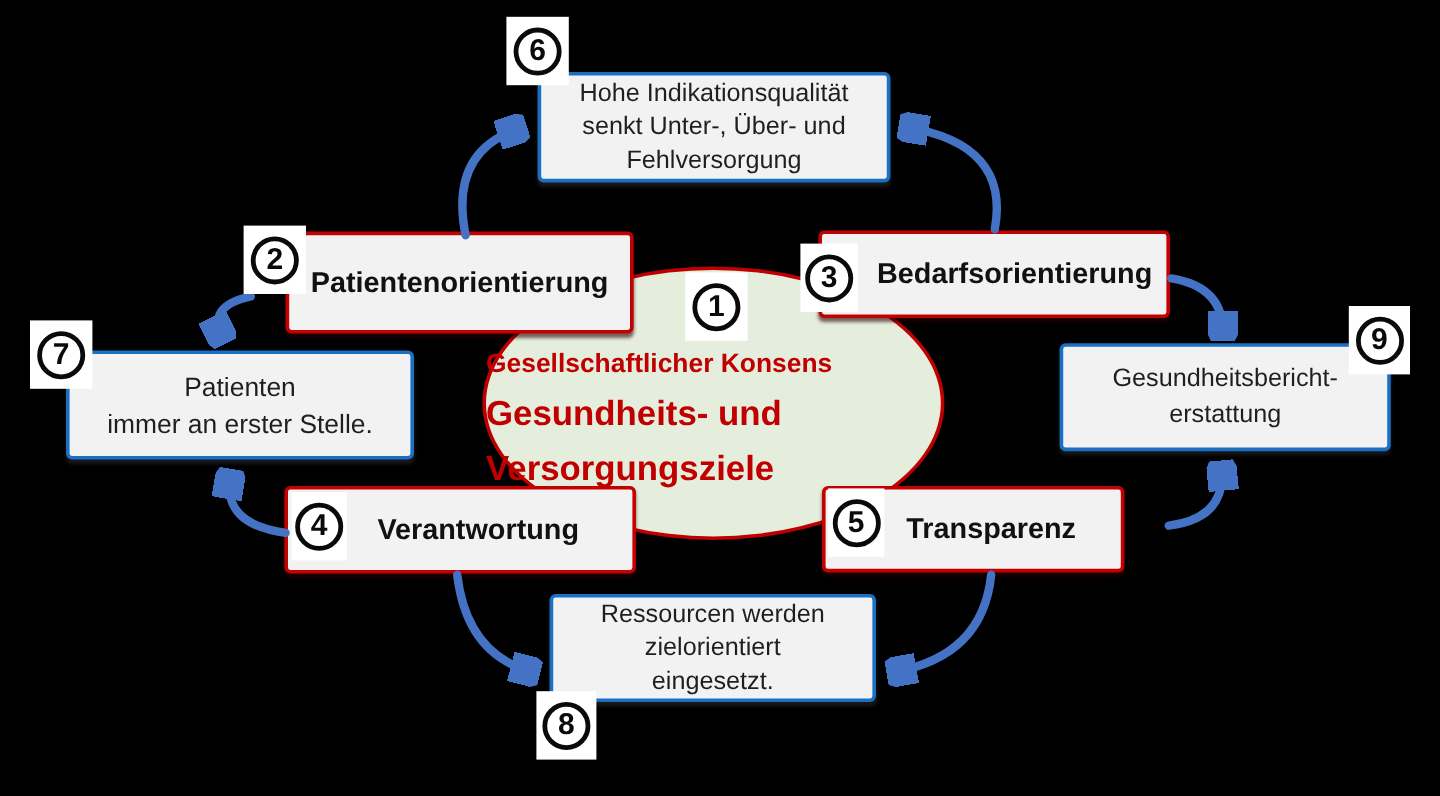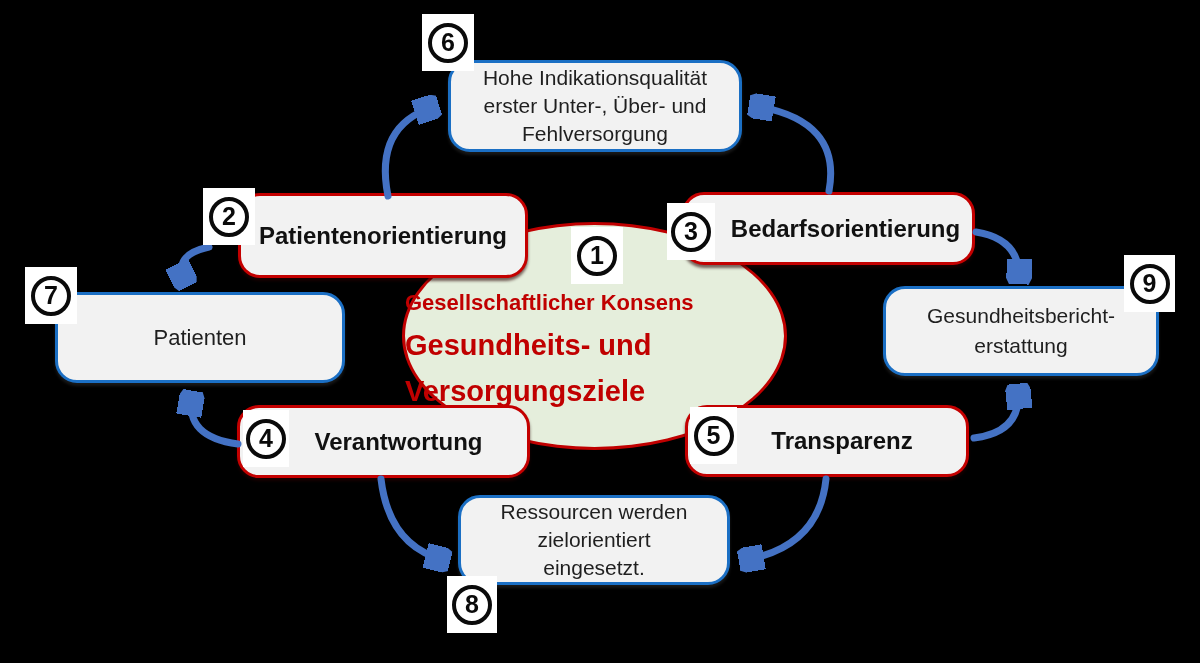--- a/index.html
+++ b/index.html
@@ -12,32 +12,32 @@
     position:absolute;left:402px;top:222px;width:385px;height:228px;
     background:#e5eedc;border:3px solid #c00000;border-radius:50%;
     z-index:1;box-sizing:border-box;
     display:flex;flex-direction:column;align-items:flex-start;justify-content:center;
     text-align:center;padding-top:26px;
   }
   .ellipse .subtitle{color:#c00000;font-size:22px;font-weight:600;line-height:26px;}
   .ellipse .title-line{color:#c00000;font-size:29px;font-weight:700;line-height:34px;margin-top:12px;}
   
   .box{
-    position:absolute;background:#f2f2f2;border-radius:22px;box-sizing:border-box;
+    position:absolute;background:#f2f2f2;border-radius:5px;box-sizing:border-box;
     display:flex;flex-direction:column;align-items:center;justify-content:center;
     text-align:center;z-index:3;
   }
   .box.red{border:3px solid #c40000;box-shadow:0 3px 3px rgba(40,0,0,.6);}
   .box.blue{border:3px solid #1b6fc4;box-shadow:0 3px 3px rgba(40,40,40,.6);}
   .box .line{color:#1f1f1f;font-size:21px;line-height:28px;font-weight:400;}
   .box .label{color:#111;font-size:24px;font-weight:700;}
   #box2{left:238px;top:193px;width:290px;height:85px;}
   #box3{left:682px;top:192px;width:293px;height:73px;padding-left:34px;}
   #box4{left:237px;top:405px;width:293px;height:73px;padding-left:30px;}
-  #box5{left:685px;top:405px;width:284px;height:72px;padding-left:30px;}
+  #box5{left:685px;top:405px;width:252px;height:72px;padding-left:30px;}
   #box6{left:448px;top:60px;width:294px;height:92px;}
   #box7{left:55px;top:292px;width:290px;height:91px;}
   #box7 .line{font-size:22px;line-height:31px;}
   #box8{left:458px;top:495px;width:272px;height:90px;}
   #box9{left:883px;top:286px;width:276px;height:90px;}
   #box9 .line{line-height:30px;text-align:right;}
   
   .chip{
     position:absolute;width:52px;height:57px;background:#fff;z-index:6;
     display:flex;align-items:center;justify-content:center;
@@ -95,25 +95,26 @@
   </div>
   <div id="box3" class="box red">
     <div class="label">Bedarfsorientierung</div>
   </div>
   <div id="box5" class="box red">
     <div class="label">Transparenz</div>
   </div>
 
   <div id="box6" class="box blue">
     <div class="line">Hohe Indikationsqualität</div>
-    <div class="line">erster Unter-, Über- und</div>
+    <div class="line">senkt Unter-, Über- und</div>
     <div class="line">Fehlversorgung</div>
   </div>
   <div id="box7" class="box blue">
     <div class="line">Patienten</div>
+    <div class="line">immer an erster Stelle.</div>
   </div>
   <div id="box8" class="box blue">
     <div class="line">Ressourcen werden</div>
     <div class="line">zielorientiert</div>
     <div class="line">eingesetzt.</div>
   </div>
   <div id="box9" class="box blue">
     <div class="line">Gesundheitsbericht-</div>
     <div class="line">erstattung</div>
   </div>

